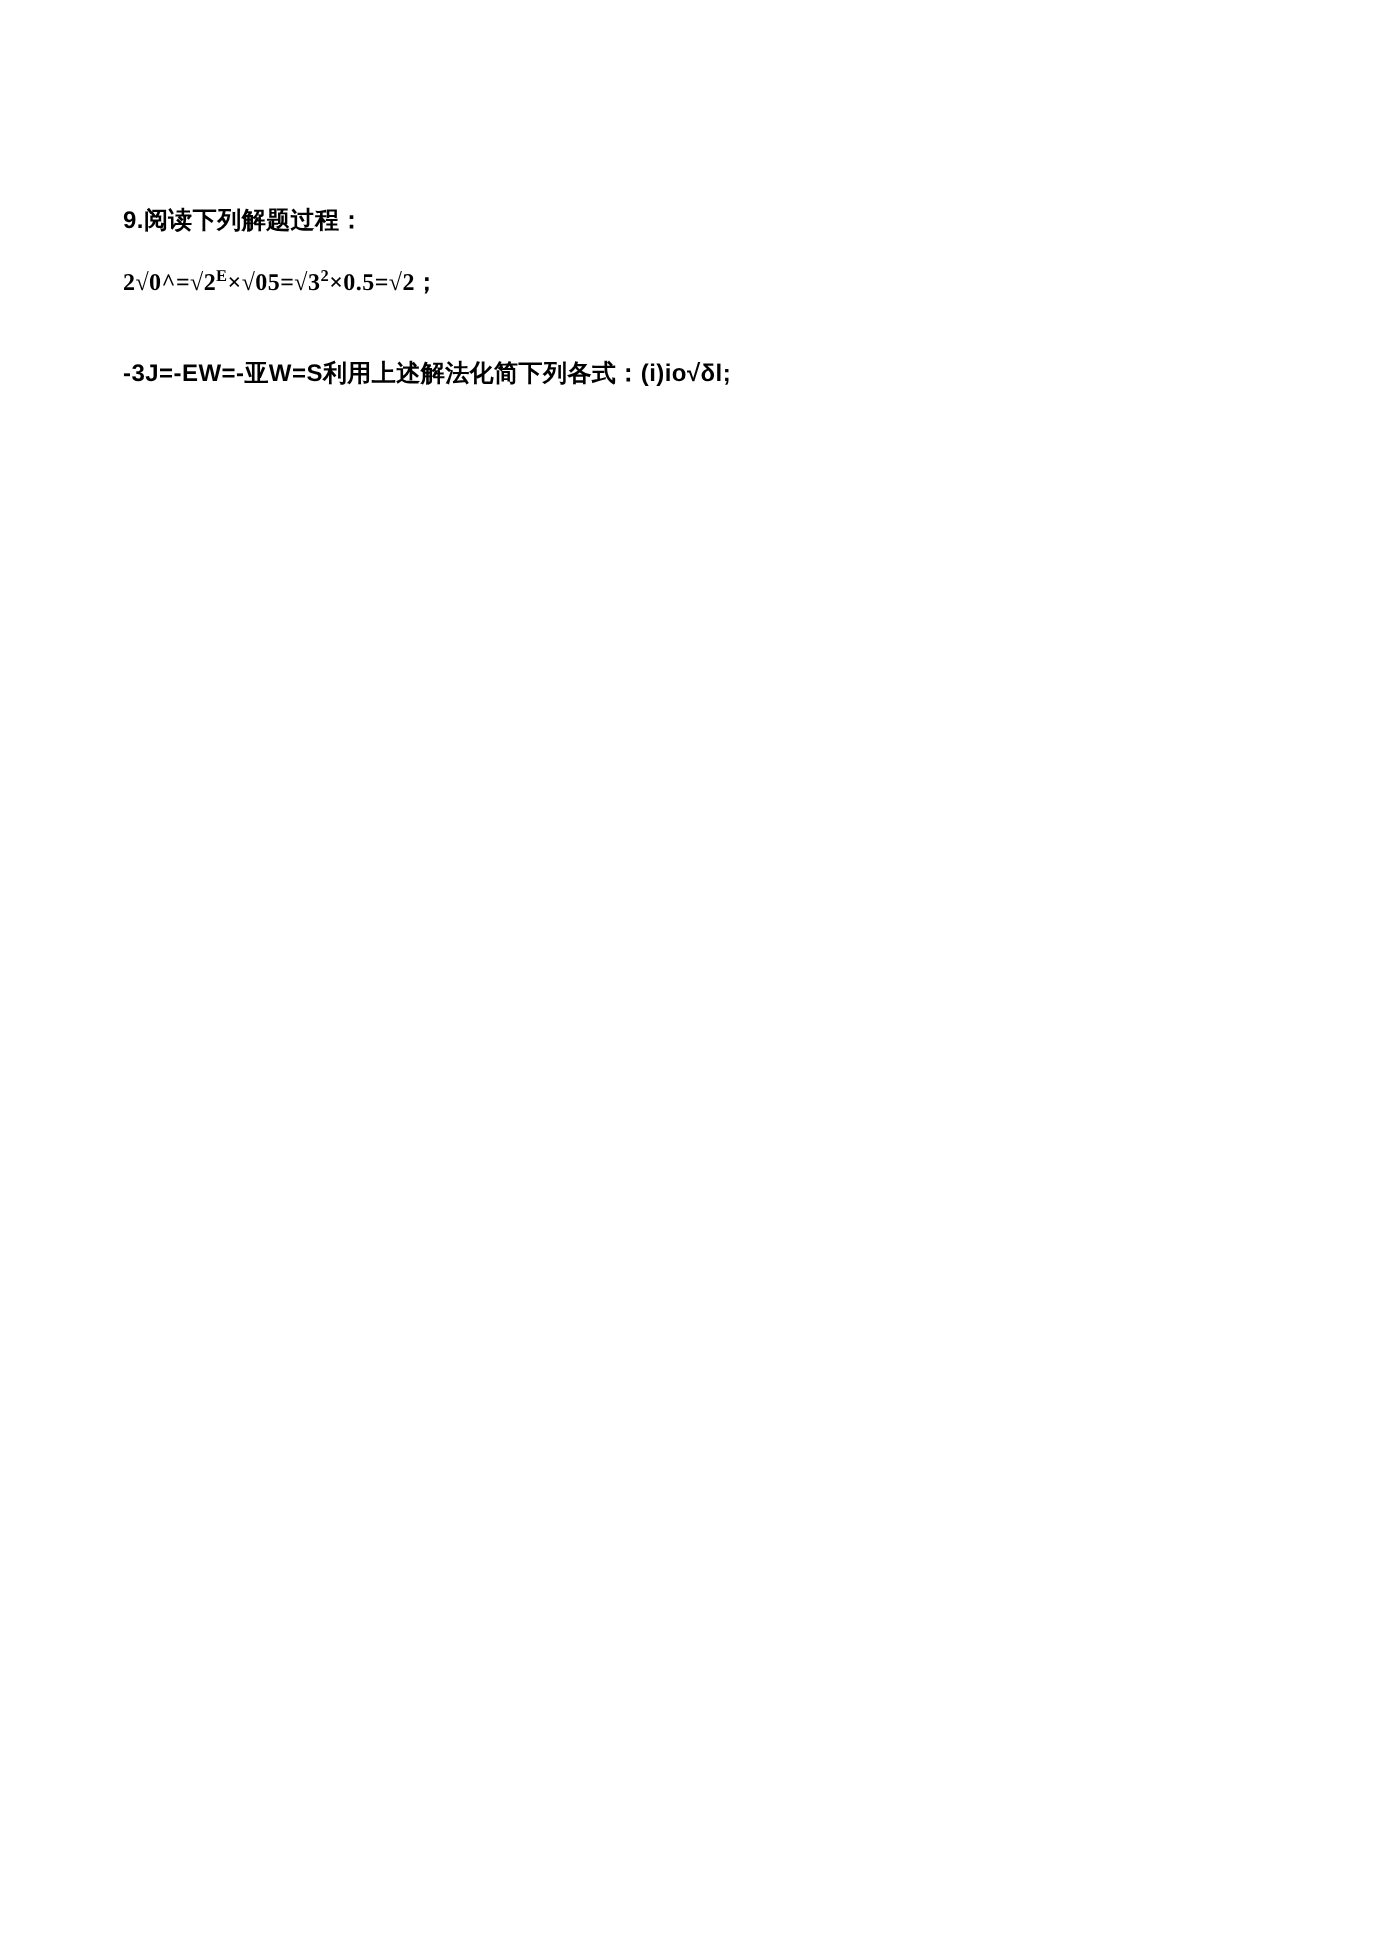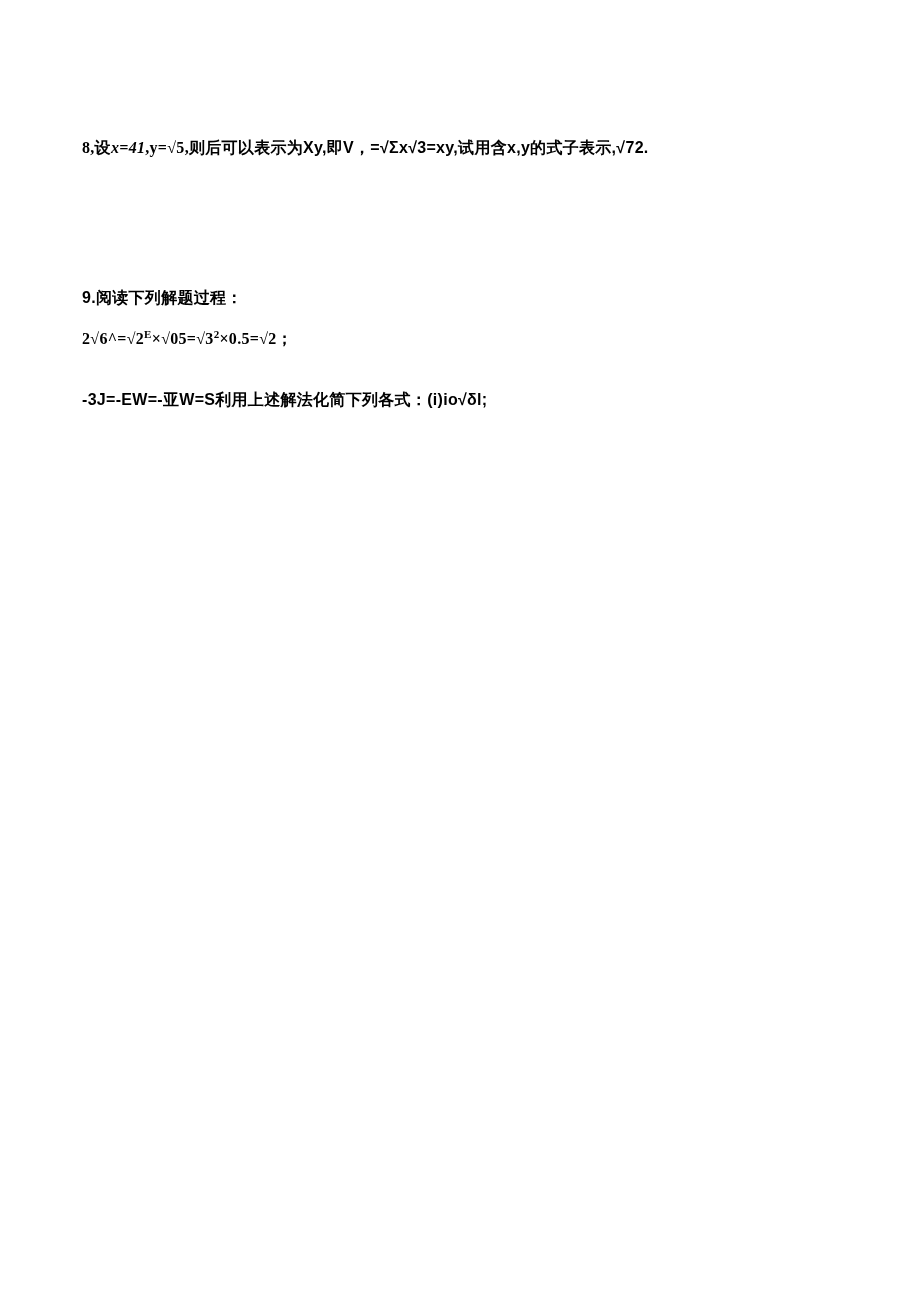--- a/index.html
+++ b/index.html
@@ -30,30 +30,27 @@
     .line-5 { }
     .italic { font-style: italic; }
     .cjk { font-family: "SimSun", "Microsoft YaHei", sans-serif; font-weight: bold; }
     .sup { font-size: 11px; vertical-align: super; font-weight: bold; }
   </style>
 </head>
 <body>
 
 <div class="content">
 
-  <div class="line line-1">
-    <span>8,</span><span class="cjk">设</span><span class="italic">x=41</span><span>,y=</span><span>√5,</span><span class="cjk">则后可以表示为Xy,即V，=√Σx√3=xy,</span><span class="cjk">试用含x,y的式子表示,√72.</span>
-  </div>
 
   <div class="line line-2">
     <span class="cjk">9.阅读下列解题过程：</span>
   </div>
 
   <div class="line line-3">
-    <span>2√6^=√2</span><span class="sup">E</span><span>×√05=√3</span><span class="sup">2</span><span>×0.5=√2；</span>
+    <span>2√0^=√2</span><span class="sup">E</span><span>×√05=√3</span><span class="sup">2</span><span>×0.5=√2；</span>
   </div>
 
   <div class="line line-4">
     <span class="cjk">-3J=-EW=-亚W=S利用上述解法化简下列各式：(i)io√δl;</span>
   </div>
 
 
 </div>
 
 </body></html>

